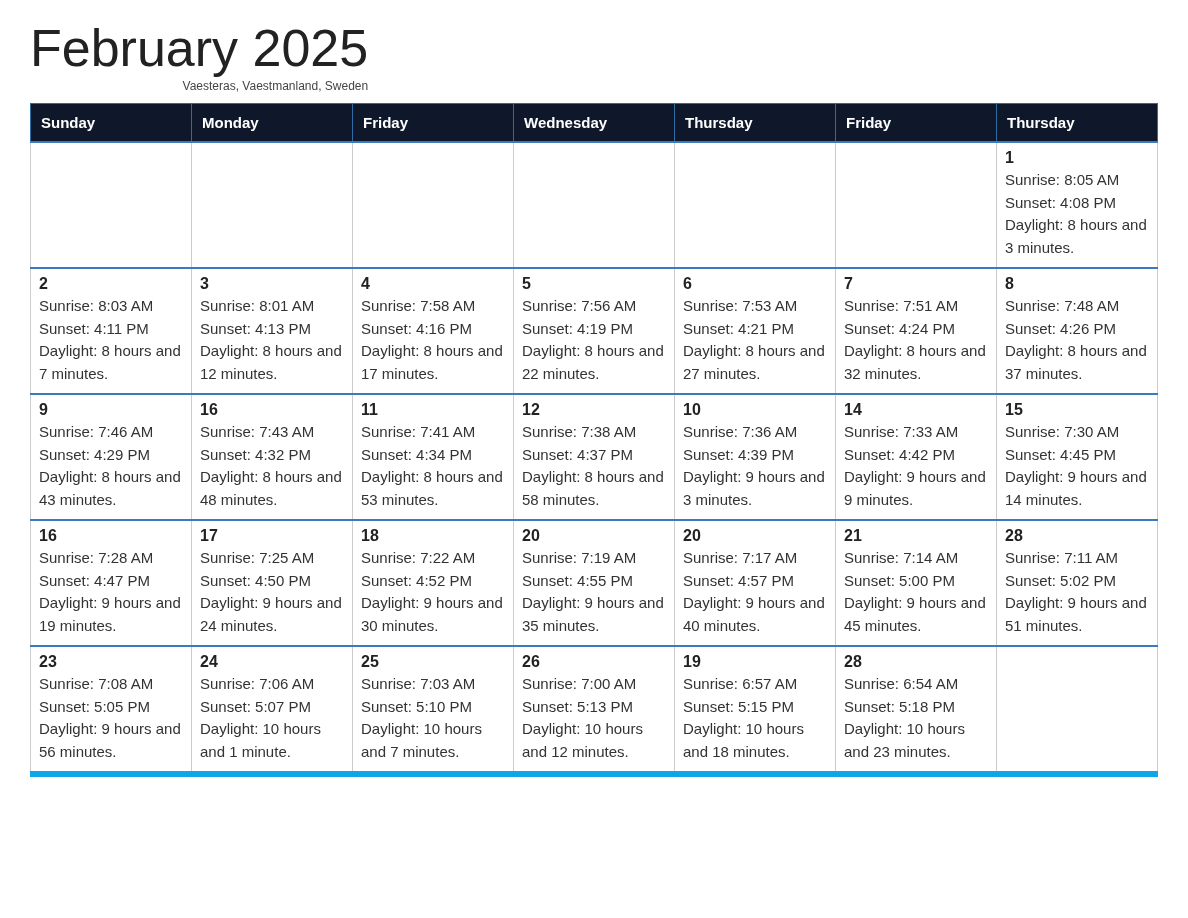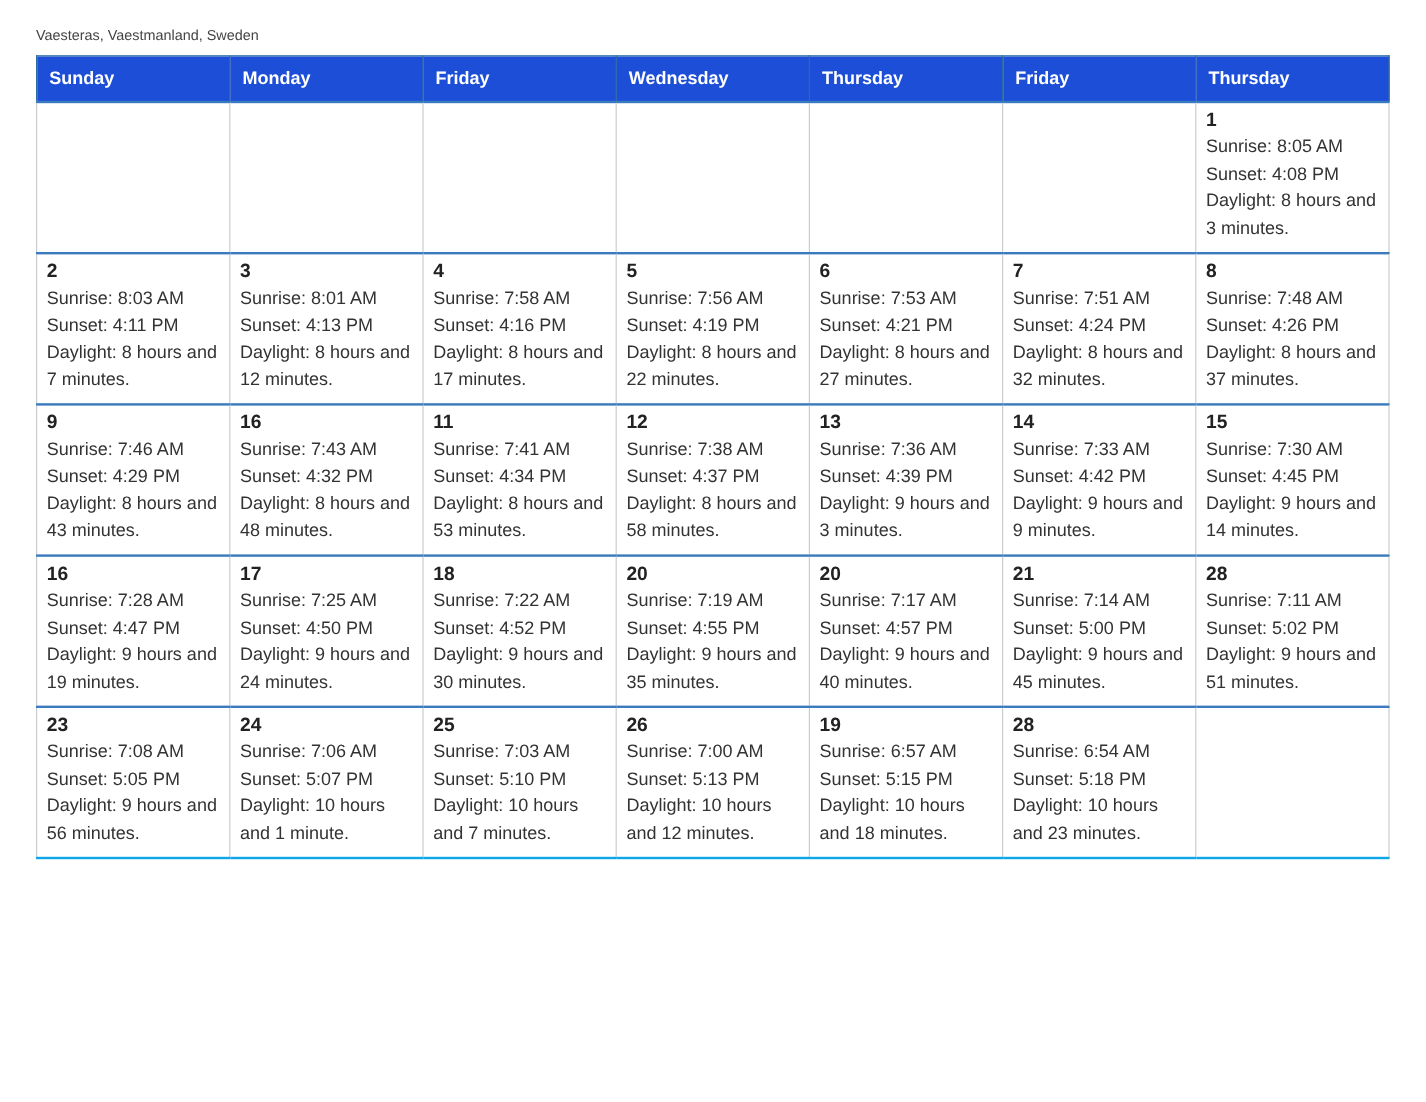--- a/index.html
+++ b/index.html
@@ -52,21 +52,21 @@
       font-size: 12px;
       color: #444;
       margin-top: 2px;
     }
     .calendar {
       width: 100%;
       border-collapse: collapse;
       margin-top: 8px;
     }
     .calendar th {
-      background-color: #1d4ed8;
+      background-color: #0f172a;
       color: #fff;
       font-size: 15px;
       font-weight: bold;
       padding: 10px 10px;
       text-align: left;
       border: 1px solid #2d6ca2;
     }
     .calendar td {
       width: 14.28%;
       vertical-align: top;
@@ -86,29 +86,30 @@
     }
     .day-info {
       font-size: 15px;
       color: #333;
       line-height: 1.5;
     }
     .empty-cell {
       border-top: 2px solid #3a7abf;
     }
     .last-row td {
-      border-bottom: 2px solid #0ea5e9;
+      border-bottom: 6px solid #0ea5e9;
       margin-top: 20px;
     }
   </style>
 </head>
 <body>
 
 <div class="header">
   <div class="title-block">
+    <div class="month-title">February 2025</div>
     <div class="subtitle">Vaesteras, Vaestmanland, Sweden</div>
   </div>
 </div>
 
 <table class="calendar">
   <thead>
     <tr>
     <th>Sunday</th>
         <th>Monday</th>
         <th>Friday</th>
@@ -172,21 +173,21 @@
         </td>
         <td>
           <span class="day-number">11</span>
           <div class="day-info">Sunrise: 7:41 AM<br>Sunset: 4:34 PM<br>Daylight: 8 hours and 53 minutes.</div>
         </td>
         <td>
           <span class="day-number">12</span>
           <div class="day-info">Sunrise: 7:38 AM<br>Sunset: 4:37 PM<br>Daylight: 8 hours and 58 minutes.</div>
         </td>
         <td>
-          <span class="day-number">13</span>
+          <span class="day-number">10</span>
           <div class="day-info">Sunrise: 7:36 AM<br>Sunset: 4:39 PM<br>Daylight: 9 hours and 3 minutes.</div>
         </td>
         <td>
           <span class="day-number">14</span>
           <div class="day-info">Sunrise: 7:33 AM<br>Sunset: 4:42 PM<br>Daylight: 9 hours and 9 minutes.</div>
         </td>
         <td>
           <span class="day-number">15</span>
           <div class="day-info">Sunrise: 7:30 AM<br>Sunset: 4:45 PM<br>Daylight: 9 hours and 14 minutes.</div>
         </td>

